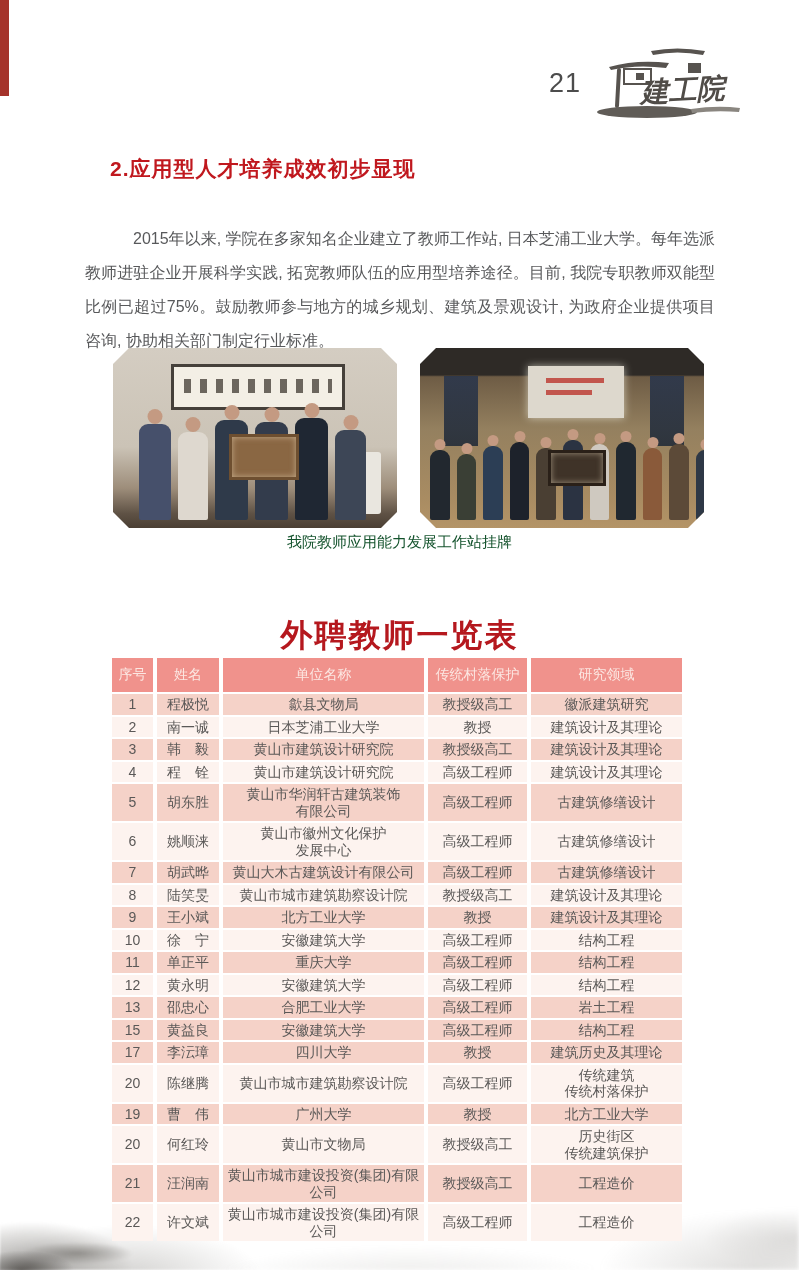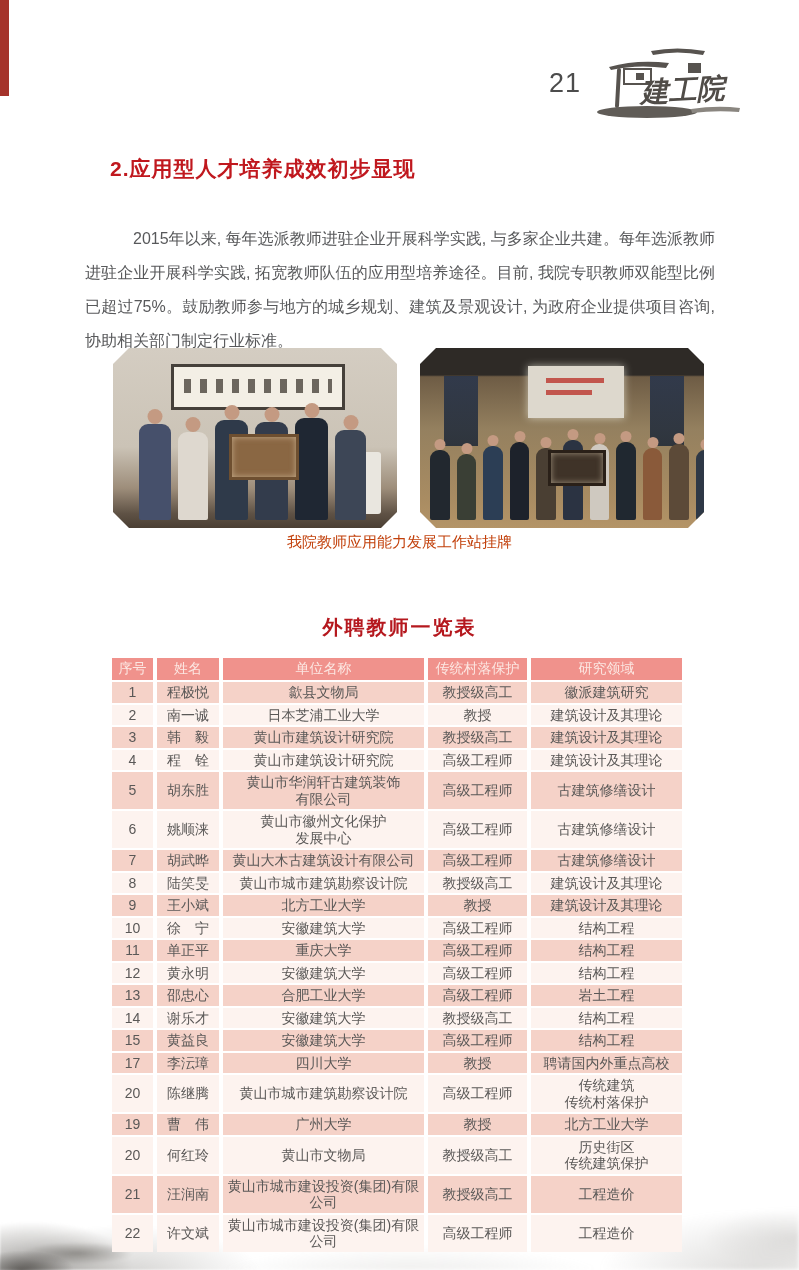--- a/index.html
+++ b/index.html
@@ -15,21 +15,21 @@
   .page-header{position:absolute;top:42px;right:58px;display:flex;align-items:center;gap:10px;}
   .page-num{font-size:27px;color:#4c4c4c;letter-spacing:1px;line-height:80px;}
   .logo{position:relative;width:150px;height:82px;}
   .logo svg{position:absolute;left:0;top:0;}
 
   
   .heading{position:absolute;left:110px;top:155px;margin:0;font-size:21px;font-weight:bold;color:#c0181e;letter-spacing:1px;}
   .para{position:absolute;left:85px;width:630px;margin:0;font-size:16px;line-height:34px;color:#58595b;text-indent:3em;text-align:justify;}
   .para1{top:222px;}
   .para2{top:556px;line-height:35px;}
-  .caption{position:absolute;top:533px;left:0;width:100%;text-align:center;font-size:15px;color:#c2410c;}
+  .caption{position:absolute;top:533px;left:0;width:100%;text-align:center;font-size:15px;color:#14532d;}
 
   
   .photos{position:absolute;top:348px;left:113px;display:flex;gap:23px;}
   .photo{
     position:relative;width:284px;height:180px;overflow:hidden;
     clip-path:polygon(16px 0,calc(100% - 16px) 0,100% 16px,100% calc(100% - 16px),calc(100% - 16px) 100%,16px 100%,0 calc(100% - 16px),0 16px);
   }
   .photo-left{background:linear-gradient(#d4cdc2 0%,#cbc3b6 55%,#9d8d7a 78%,#5f5245 92%,#4a3e33 100%);}
   .ph-banner{position:absolute;top:16px;left:58px;width:168px;height:40px;background:#f3efe5;border:3px solid #45403a;}
   .ph-calligraphy{position:absolute;top:12px;left:10px;right:10px;height:14px;
@@ -44,26 +44,26 @@
   .plaque-left{bottom:48px;left:116px;width:64px;height:40px;}
   .photo-right{background:linear-gradient(#2e2a26 0%,#2e2a26 15%,#6e5c45 16%,#94805f 45%,#a98c62 84%,#b49467 100%);}
   .ph-screen{position:absolute;top:18px;left:108px;width:96px;height:52px;background:#ddd8cd;box-shadow:0 0 8px rgba(255,255,240,.6);}
   .ph-screen i{position:absolute;left:18px;height:5px;background:#c2564d;display:block;}
   .ph-panel{position:absolute;top:28px;width:34px;height:70px;background:linear-gradient(#27344c,#1c2736);opacity:.85;}
   .people-right{left:10px;}
   .people-right .person::before{width:11px;height:11px;top:-11px;}
   .plaque-right{bottom:42px;left:128px;width:52px;height:30px;background:#3f3328;border-color:#2a2018;}
 
   
-  .table-title{position:absolute;top:614px;left:0;width:100%;text-align:center;font-size:20px;font-weight:bold;color:#b5181e;letter-spacing:2px;}
+  .table-title{position:absolute;top:614px;left:0;width:100%;text-align:center;font-size:32px;font-weight:bold;color:#b5181e;letter-spacing:2px;}
   table.teachers{
     position:absolute;top:656px;left:108px;width:578px;z-index:2;
     border-collapse:separate;border-spacing:4px 2px;table-layout:fixed;
   }
-  .teachers th{background:#f0928c;color:#fce7e2;font-weight:normal;font-size:14px;padding:2px 0;text-align:center;}
+  .teachers th{background:#f0928c;color:#fce7e2;font-weight:normal;font-size:14px;padding:8px 0;text-align:center;}
   .teachers td{
     text-align:center;vertical-align:middle;padding:2px 1px;
     font-size:14px;line-height:16.5px;color:#5a5857;white-space:pre-line;
   }
   .teachers tr.odd td{background:#f5d2c8;}
   .teachers tr.even td{background:#fdf3ef;}
 
   
   .wash{position:absolute;pointer-events:none;z-index:1;}
   .wash-left{left:0;bottom:0;width:260px;height:140px;filter:blur(1px);
@@ -99,21 +99,21 @@
         <path d="M28 28 L26 64" stroke="#57534f" stroke-width="4" stroke-linecap="round"></path>
         <ellipse cx="56" cy="70" rx="50" ry="6" fill="#605c57"></ellipse>
         <path d="M100 67 Q126 63 149 66 L148 70 Q125 68 101 71 Z" fill="#8a8680"></path>
         <text x="50" y="60" font-size="28" font-weight="bold" fill="#504c48" font-family="Liberation Serif, serif" transform="rotate(-3 50 60)" font-style="italic">建工院</text>
       </svg>
     </div>
   </div>
 
   <h2 class="heading">2.应用型人才培养成效初步显现</h2>
 
-  <p class="para para1">2015年以来, 每年选派教师进驻企业开展科学实践, 与多家企业共建。每年选派教师进驻企业开展科学实践, 拓宽教师队伍的应用型培养途径。目前, 我院专职教师双能型比例已超过75%。鼓励教师参与地方的城乡规划、建筑及景观设计, 为政府企业提供项目咨询, 协助相关部门制定行业标准。</p>
+  <p class="para para1">2015年以来, 学院在多家知名企业建立了教师工作站, 日本芝浦工业大学。每年选派教师进驻企业开展科学实践, 拓宽教师队伍的应用型培养途径。目前, 我院专职教师双能型比例已超过75%。鼓励教师参与地方的城乡规划、建筑及景观设计, 为政府企业提供项目咨询, 协助相关部门制定行业标准。</p>
 
   <div class="photos">
     <div class="photo photo-left">
       <div class="ph-banner">
         <div class="ph-calligraphy"></div>
       </div>
       <div class="ph-dispenser"></div>
       <div class="people people-left">
         <div class="person" style="width:32px;height:96px;background:#46506b"></div>
         <div class="person" style="width:30px;height:88px;background:#ded8cf"></div>
@@ -258,40 +258,33 @@
           <td>高级工程师</td>
           <td>结构工程</td>
         </tr>
         <tr class="odd">
           <td>13</td>
           <td>邵忠心</td>
           <td>合肥工业大学</td>
           <td>高级工程师</td>
           <td>岩土工程</td>
         </tr>
-        <tr class="even">
-          <td>14</td>
-          <td>谢乐才</td>
-          <td>安徽建筑大学</td>
-          <td>教授级高工</td>
-          <td>结构工程</td>
-        </tr>
         <tr class="odd">
           <td>15</td>
           <td>黄益良</td>
           <td>安徽建筑大学</td>
           <td>高级工程师</td>
           <td>结构工程</td>
         </tr>
         <tr class="odd">
           <td>17</td>
           <td>李沄璋</td>
           <td>四川大学</td>
           <td>教授</td>
-          <td>聘请国内外重点高校</td>
+          <td>建筑历史及其理论</td>
         </tr>
         <tr class="even">
           <td>20</td>
           <td>陈继腾</td>
           <td>黄山市城市建筑勘察设计院</td>
           <td>高级工程师</td>
           <td>传统建筑
 传统村落保护</td>
         </tr>
         <tr class="odd">

